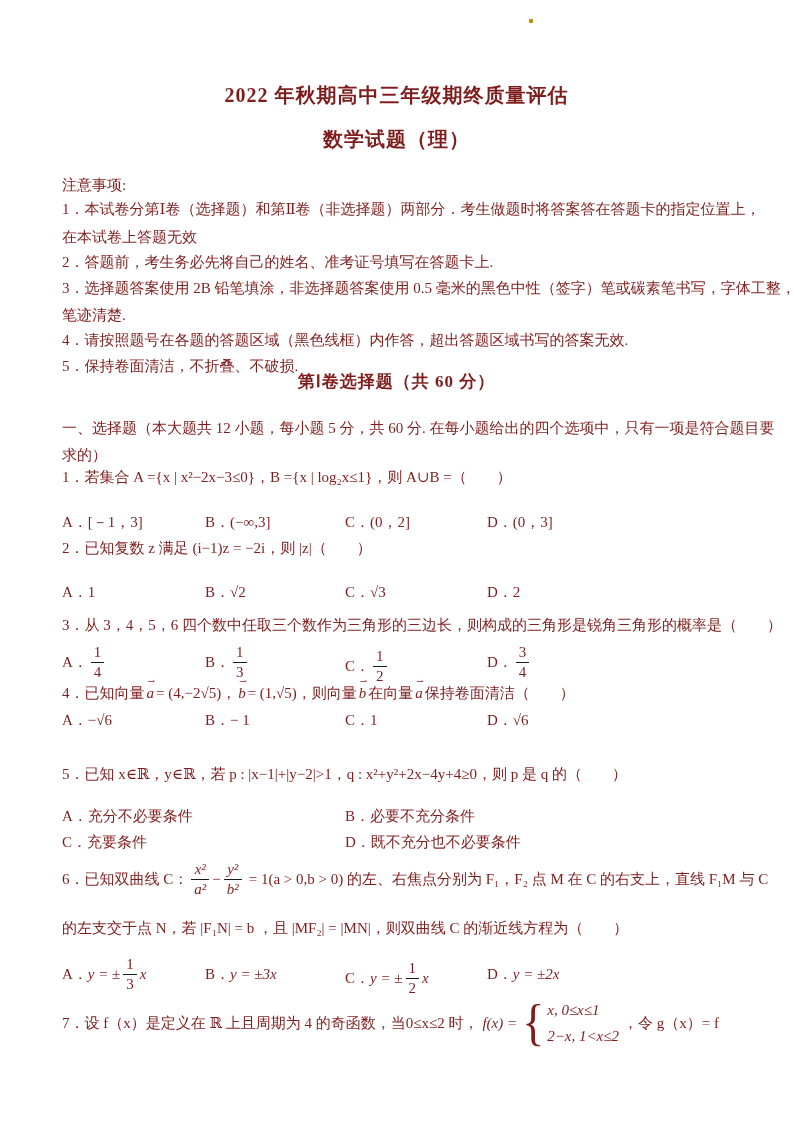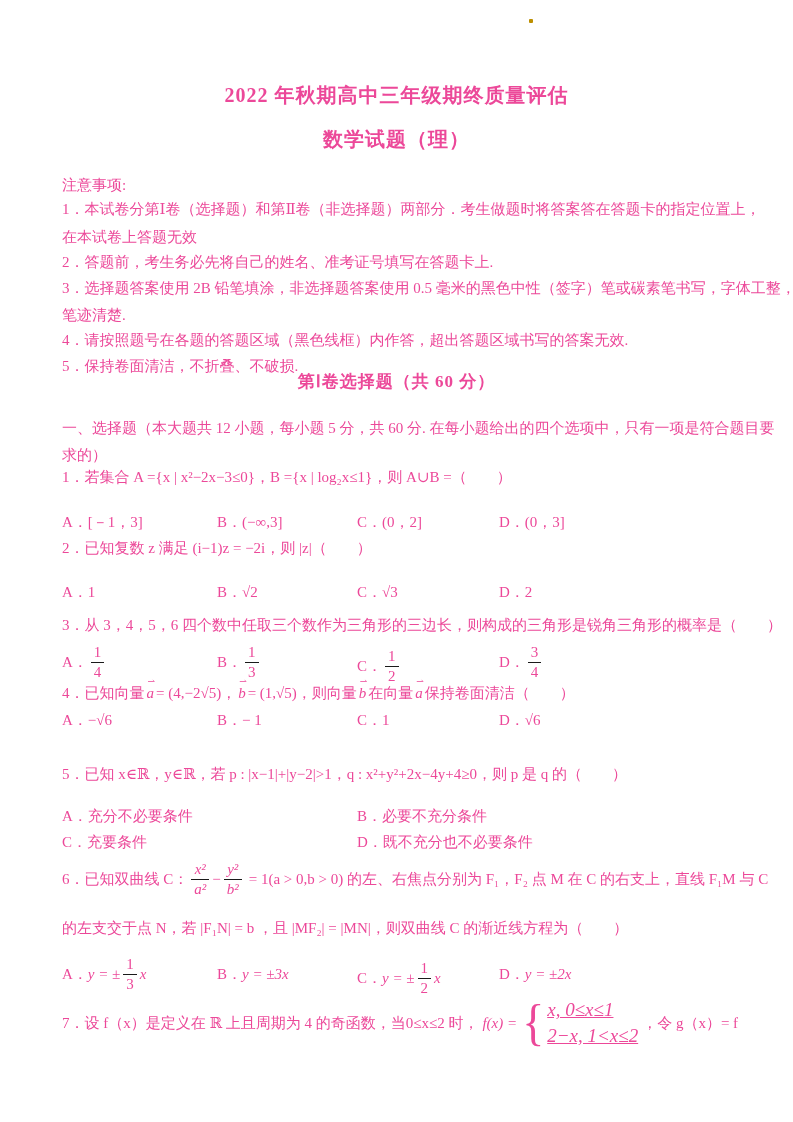--- a/index.html
+++ b/index.html
@@ -1,42 +1,42 @@
 <!DOCTYPE html>
 <html><head>
 <meta charset="utf-8">
 <style>
   html,body{margin:0;padding:0;background:#ffffff;}
   .page{
     position:relative;width:793px;height:1122px;background:#ffffff;
-    font-family:"Liberation Serif","DejaVu Serif",serif;color:#ec4899;
+    font-family:"Liberation Serif","DejaVu Serif",serif;color:#7f1d1d;
     overflow:hidden;
   }
   .line{position:absolute;left:62px;width:676px;font-size:15px;line-height:22px;white-space:nowrap;}
   .center{left:0;width:793px;text-align:center;}
   .t-title{font-size:20px;font-weight:bold;letter-spacing:1px;}
   .t-section{font-size:17px;font-weight:bold;letter-spacing:1px;font-family:Liberation Serif, serif;}
   .opts{display:flex;align-items:flex-end;}
   .opts > .cell{display:flex;align-items:center;white-space:nowrap;}
   .opts .c1{width:143px;}
-  .opts .c2{width:140px;margin-left:12px;}
+  .opts .c2{width:140px;}
   .opts .c3{width:142px;margin-top:9px;}
   .opts .c4{flex:1;}
   .opts2 .c1{width:283px;font-family:Liberation Serif, serif;}
   .opts2 .c2{flex:1;}
   .frac{display:inline-flex;flex-direction:column;text-align:center;vertical-align:middle;margin:0 3px;font-size:15px;line-height:19px;}
   .frac .den{border-top:1.2px solid #1a1a1a;padding:0 3px;}
   .frac .num{padding:0 3px;}
   .mi{font-style:italic;}
   .vec{font-style:italic;position:relative;margin:0 2px;}
   .vec::after{content:"⇀";position:absolute;left:1px;top:-9px;font-size:9px;font-style:normal;}
   .mrow{position:absolute;left:62px;display:flex;align-items:center;white-space:nowrap;font-size:15px;}
   .cases-brace{font-size:46px;font-weight:400;line-height:0.9;margin:0 3px 0 5px;transform:scaleY(1.08);}
   .cases-col{display:inline-flex;flex-direction:column;}
-  .cases-col .case{font-size:19px;line-height:26px;text-decoration:underline;}
+  .cases-col .case{font-size:15px;line-height:26px;}
   .dot{position:absolute;left:529px;top:19px;width:4px;height:4px;border-radius:1px;}
   .sp{margin-left:4px;}
 </style>
 </head>
 <body>
 
 <div class="page">
 
   <div class="dot" style="background:#bd8f00"></div>
 

